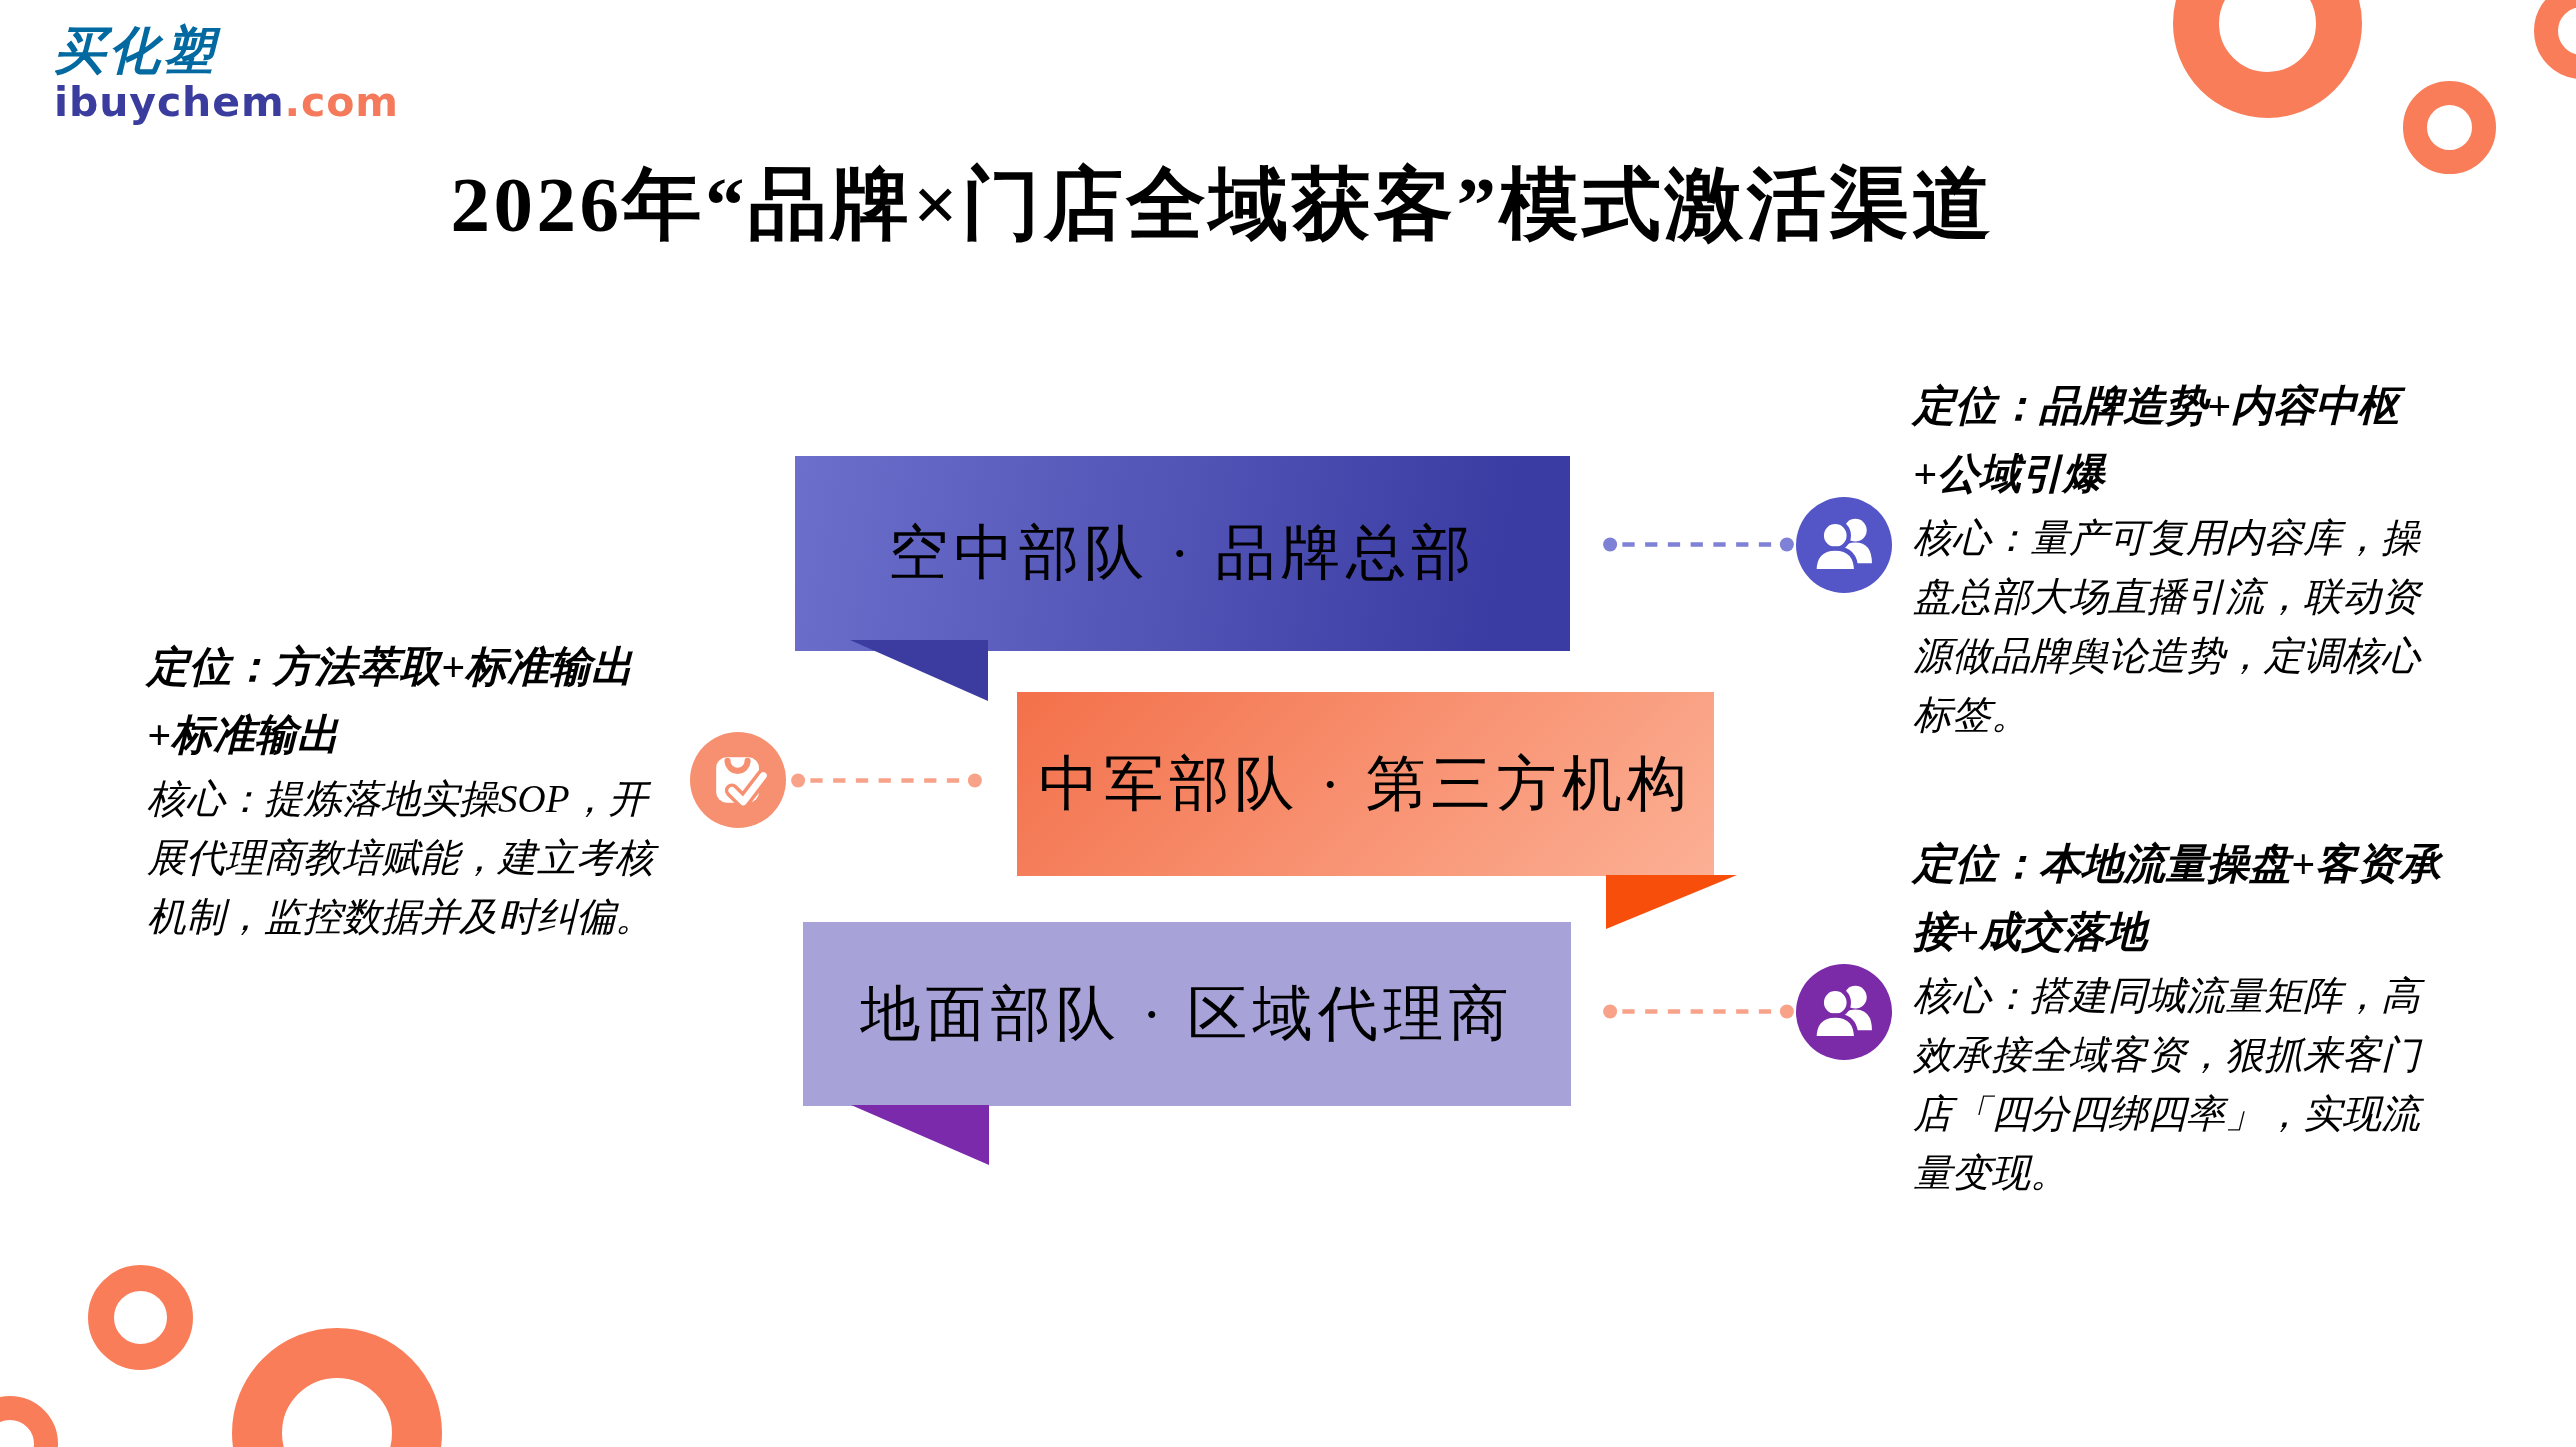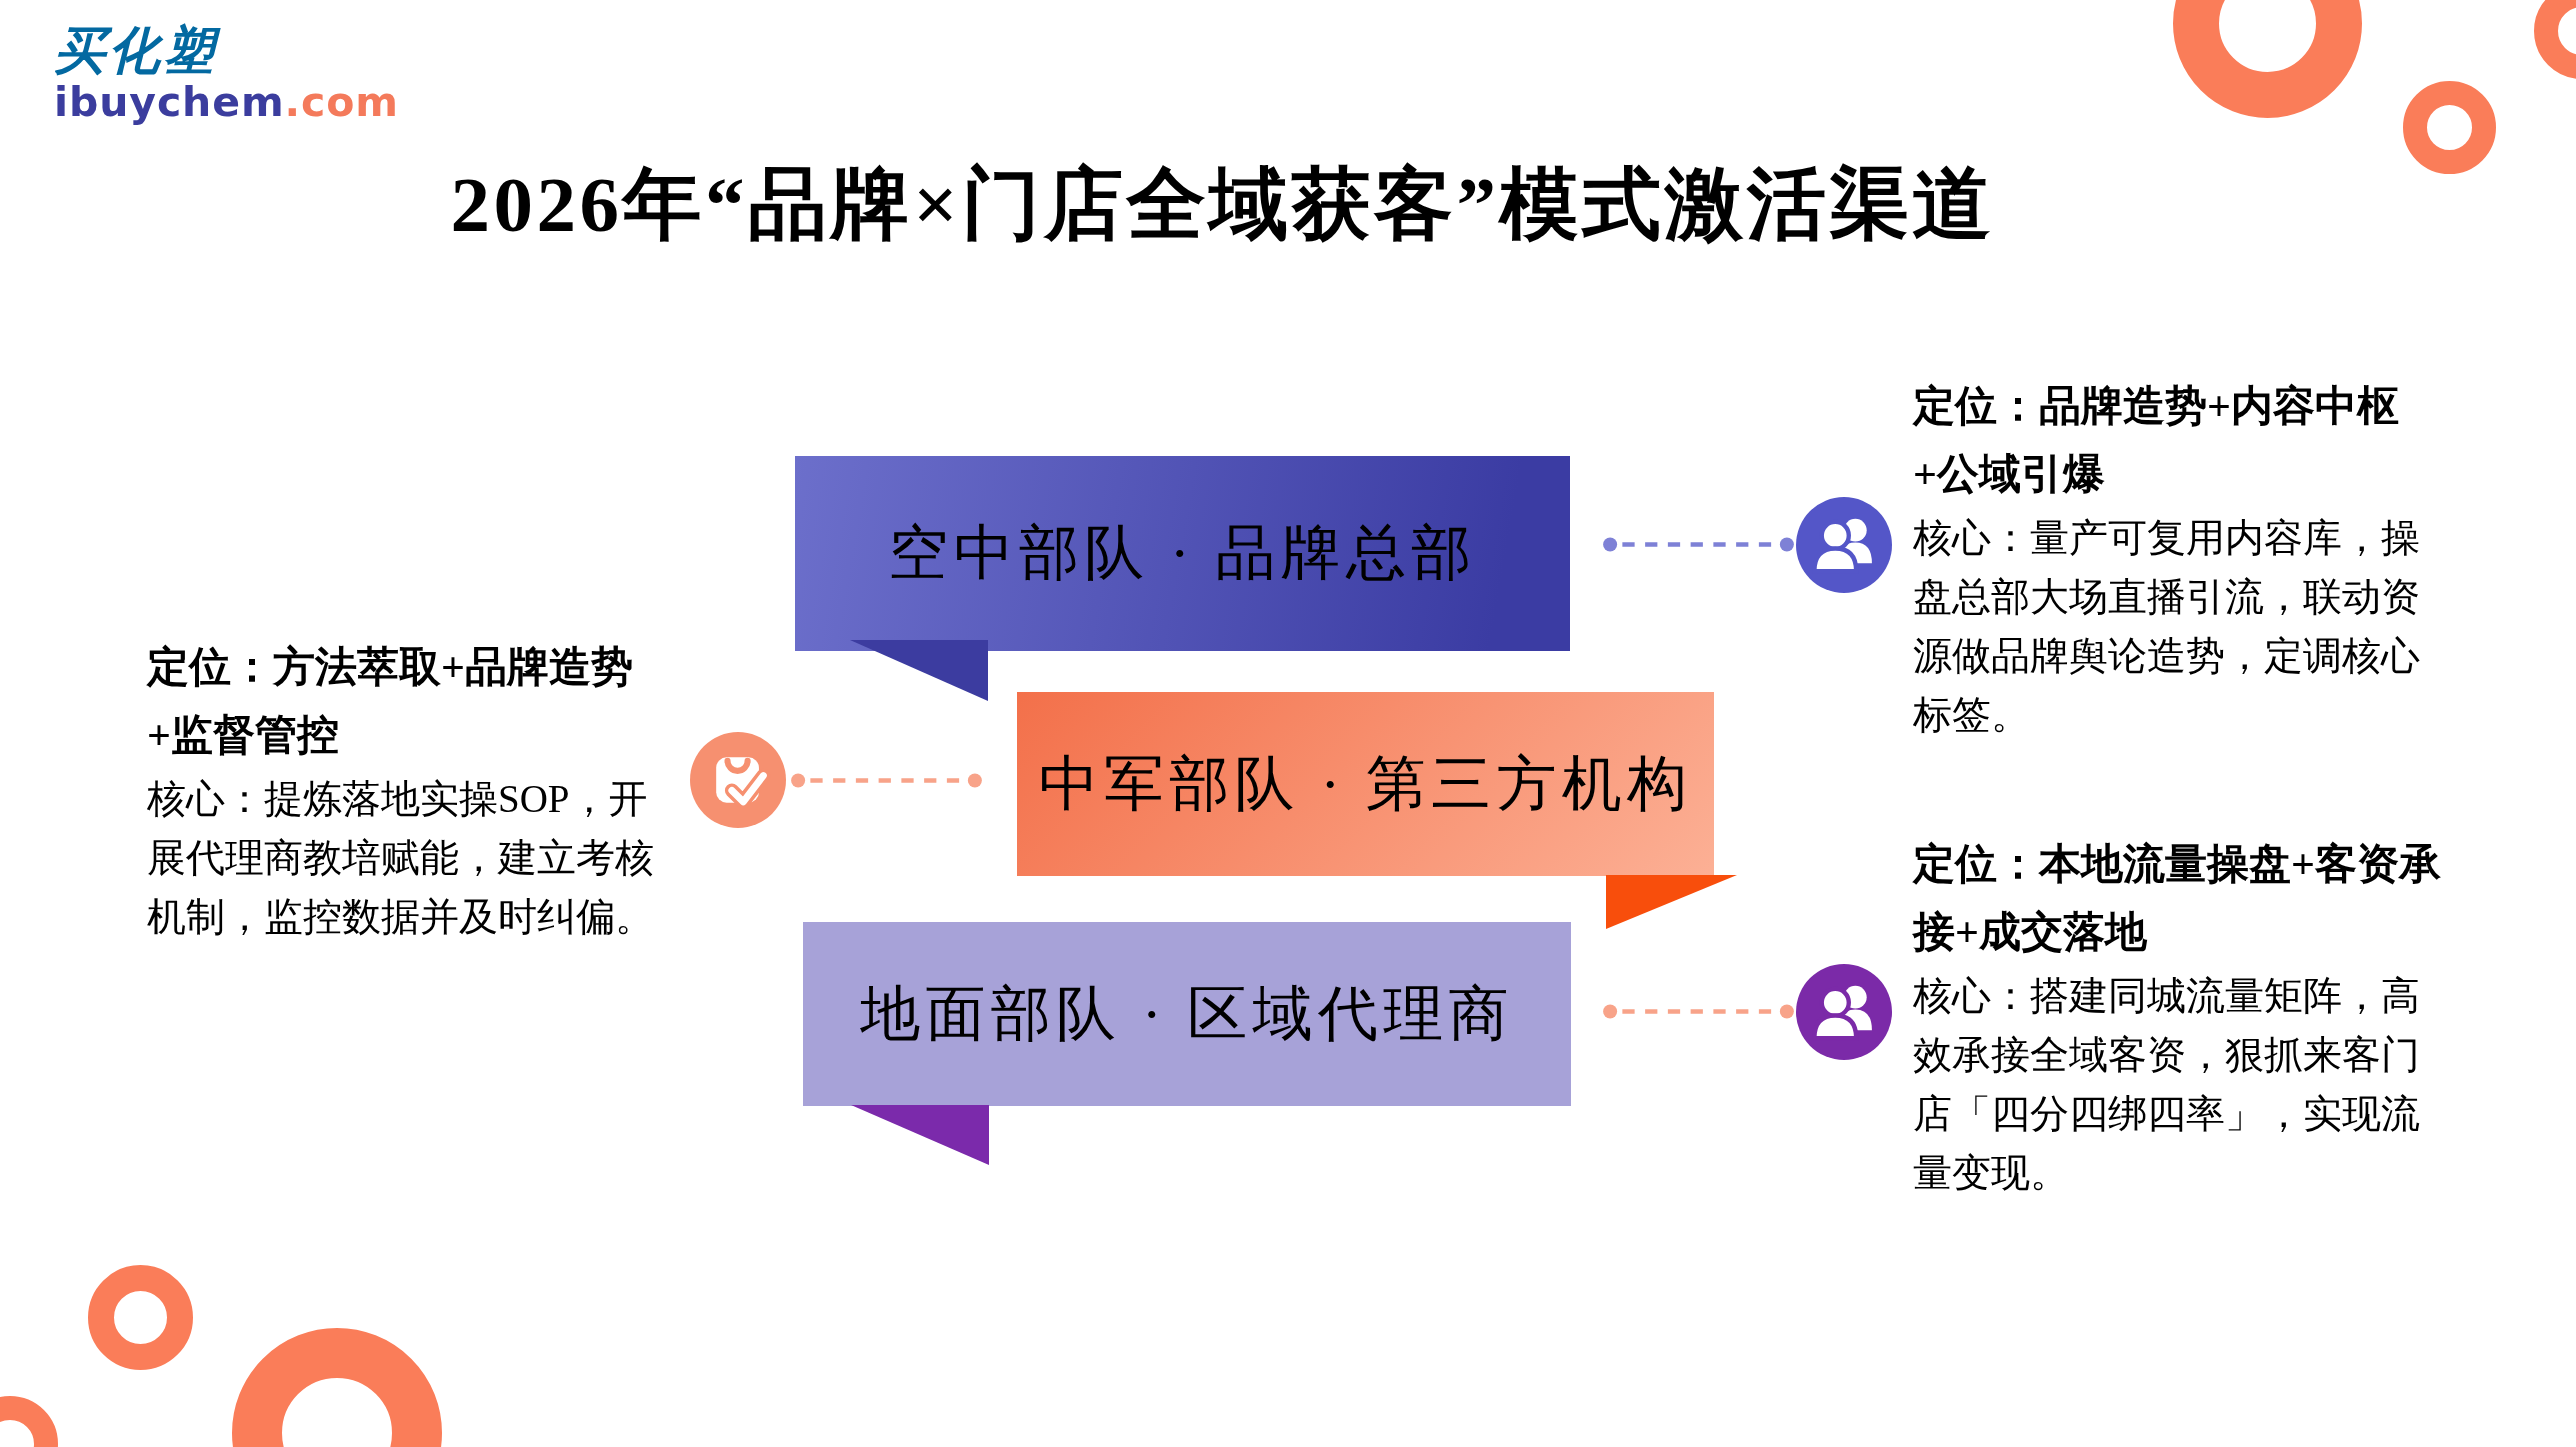--- a/index.html
+++ b/index.html
@@ -63,21 +63,21 @@
   .tail-bl { clip-path: polygon(0 0, 100% 0, 0 100%); }    
   .tail-air    { left: 850px;  top: 640px;  width: 138px; height: 61px; background: #3C3CA0; }
   .tail-center { left: 1606px; top: 875px;  width: 131px; height: 54px; background: #F84E0C; }
   .tail-ground { left: 851px;  top: 1105px; width: 138px; height: 60px; background: #7B2AAB; }
 
   
   .connector { position: absolute; }
   .circle-icon { position: absolute; width: 96px; height: 96px; }
 
   
-  .note { position: absolute; }
+  .note { position: absolute; font-style: italic; }
   .note .head { font-size: 42px; font-weight: 700; line-height: 68px; }
   .note .body { font-size: 39px; font-weight: 400; line-height: 59px; }
   .note-left         { left: 147px;  top: 633px; width: 530px; }
   .note-right-top    { left: 1913px; top: 372px; width: 539px; }
   .note-right-bottom { left: 1913px; top: 830px; width: 539px; }
 </style>
 </head>
 <body>
 
 <div class="slide">
@@ -147,21 +147,21 @@
 
   <svg class="circle-icon" style="left:1796px; top:964px;" viewBox="0 0 110 110">
     <circle cx="55" cy="55" r="55" fill="#7B2AA8"></circle>
     <circle cx="68" cy="38" r="13" fill="#ffffff"></circle>
     <path d="M49 76 Q49 52 68 52 Q87 52 87 76 Z" fill="#ffffff"></path>
     <circle cx="45" cy="44" r="15.5" fill="#ffffff" stroke="#7B2AA8" stroke-width="5"></circle>
     <path d="M21 85 Q21 59 45 59 Q69 59 69 85 Z" fill="#ffffff" stroke="#7B2AA8" stroke-width="5"></path>
   </svg>
 
   <div class="note note-left">
-    <div class="head">定位：方法萃取+品牌造势+监督管控</div>
+    <div class="head">定位：方法萃取+标准输出+标准输出</div>
     <div class="body">核心：提炼落地实操SOP，开展代理商教培赋能，建立考核机制，监控数据并及时纠偏。</div>
   </div>
 
   <div class="note note-right-top">
     <div class="head">定位：品牌造势+内容中枢+公域引爆</div>
     <div class="body">核心：量产可复用内容库，操盘总部大场直播引流，联动资源做品牌舆论造势，定调核心标签。</div>
   </div>
 
   <div class="note note-right-bottom">
     <div class="head">定位：本地流量操盘+客资承接+成交落地</div>

